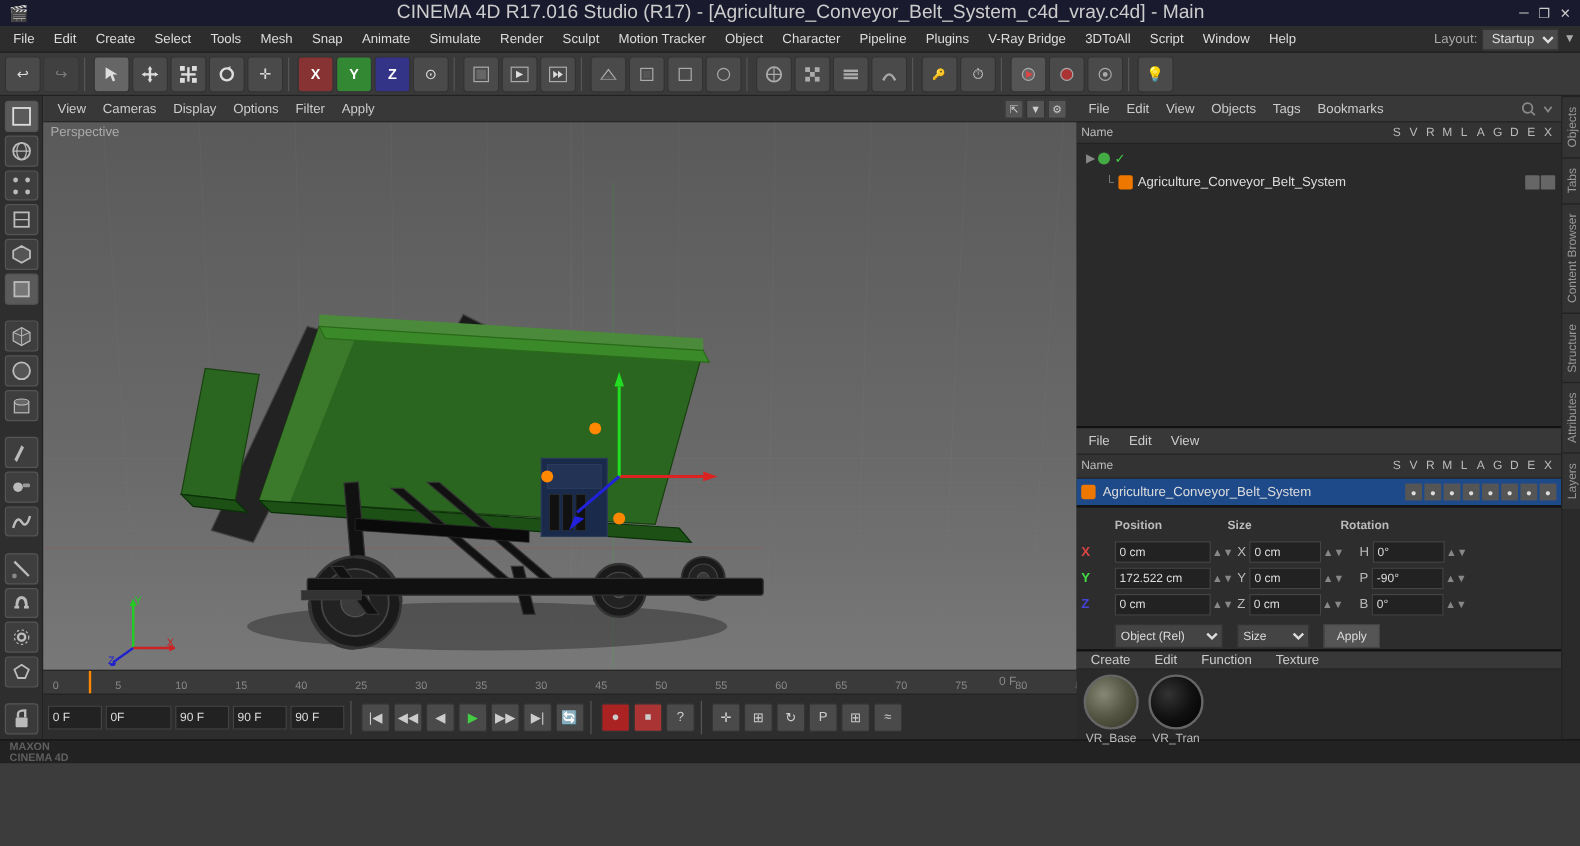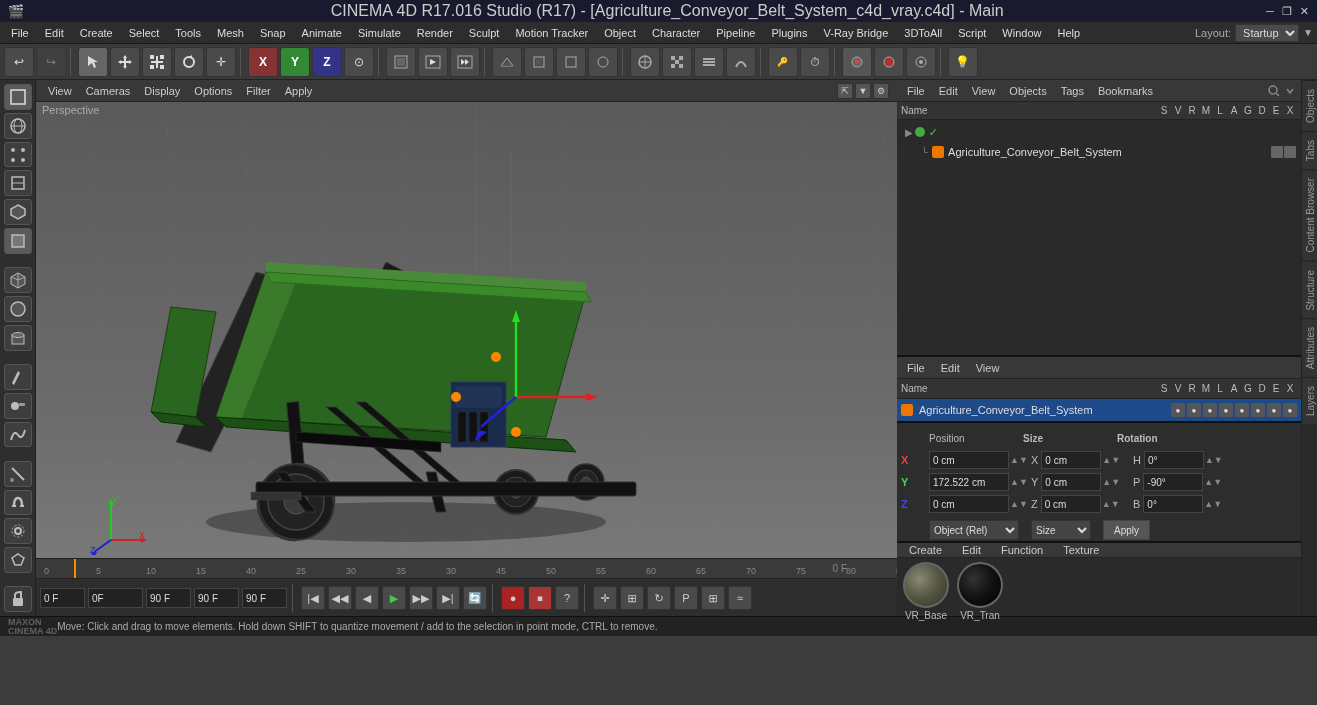--- a/index.html
+++ b/index.html
@@ -1038,21 +1038,21 @@
           <span style="width:14px;height:14px;background:#555;border-radius:1px;margin-left:2px;display:flex;align-items:center;justify-content:center;font-size:8px;">●</span>
           <span style="width:14px;height:14px;background:#555;border-radius:1px;margin-left:2px;display:flex;align-items:center;justify-content:center;font-size:8px;">●</span>
           <span style="width:14px;height:14px;background:#555;border-radius:1px;margin-left:2px;display:flex;align-items:center;justify-content:center;font-size:8px;">●</span>
         </div>
 
         <div id="attributes-panel">
           <div id="attr-content">
 
             <div class="attr-row">
               <div style="width:24px;"></div>
-              <div style="width:90px;font-size:10px;color:#bbb;font-weight:normal;">Position</div>
+              <div style="width:90px;font-size:10px;color:#bbb;font-weight:bold;">Position</div>
               <div style="width:90px;font-size:10px;color:#bbb;font-weight:bold;">Size</div>
               <div style="width:90px;font-size:10px;color:#bbb;font-weight:bold;">Rotation</div>
             </div>
 
             <div class="attr-row">
               <div style="width:24px;font-size:11px;color:#dd4444;font-weight:bold;">X</div>
               <div style="display:flex;align-items:center;width:90px;gap:1px;">
                 <input class="attr-input" type="text" value="0 cm" style="">
                 <span class="attr-arrow">▲▼</span>
               </div>
@@ -1153,14 +1153,13 @@
 
   </div>
 
 </div>
 
 <div id="statusbar">
 
   <div style="display:flex;align-items:flex-end;opacity:0.6;">
     <span style="font-size:9px;color:#888;font-weight:bold;line-height:1;">MAXON<br>CINEMA 4D</span>
   </div>
-  <span>Move: Click and drag to move elements. Hold down SHIFT to quantize movement / add to the selection in point mode, CTRL to remove.</span>
 </div>
 
 </body></html>

